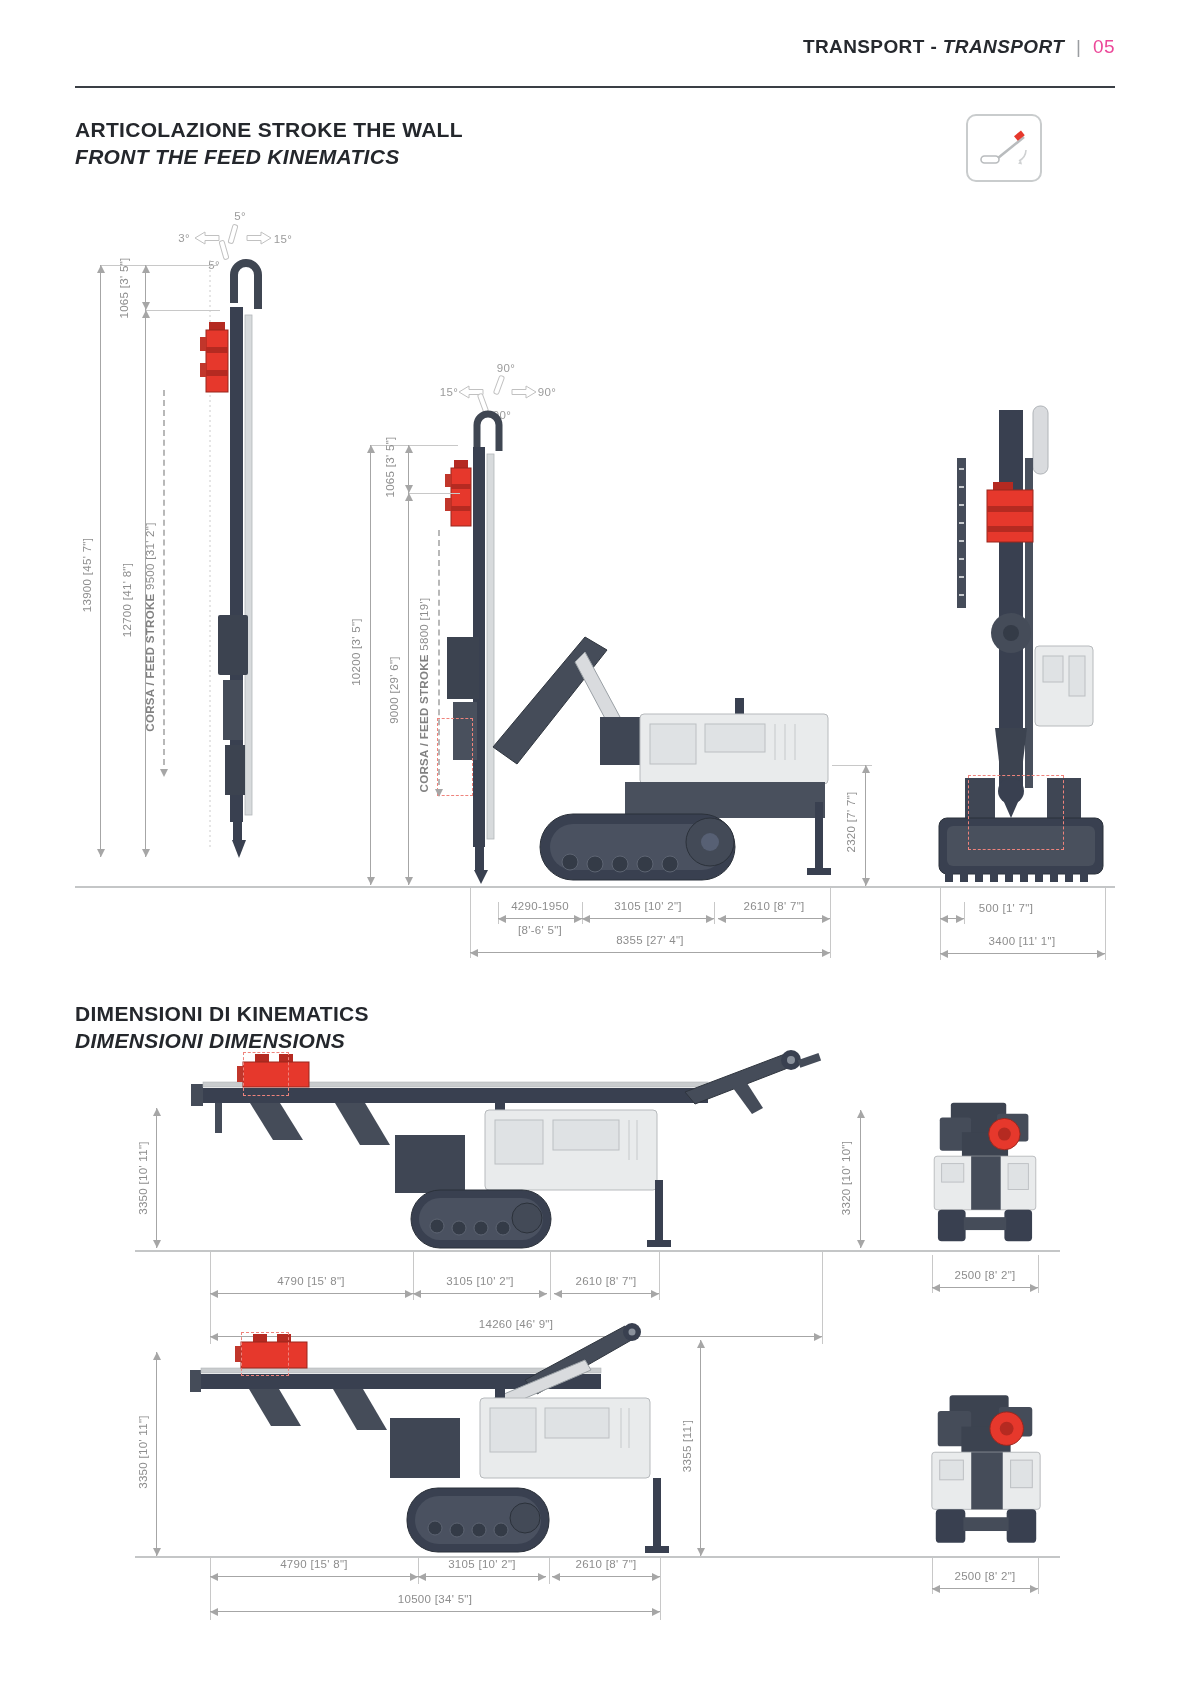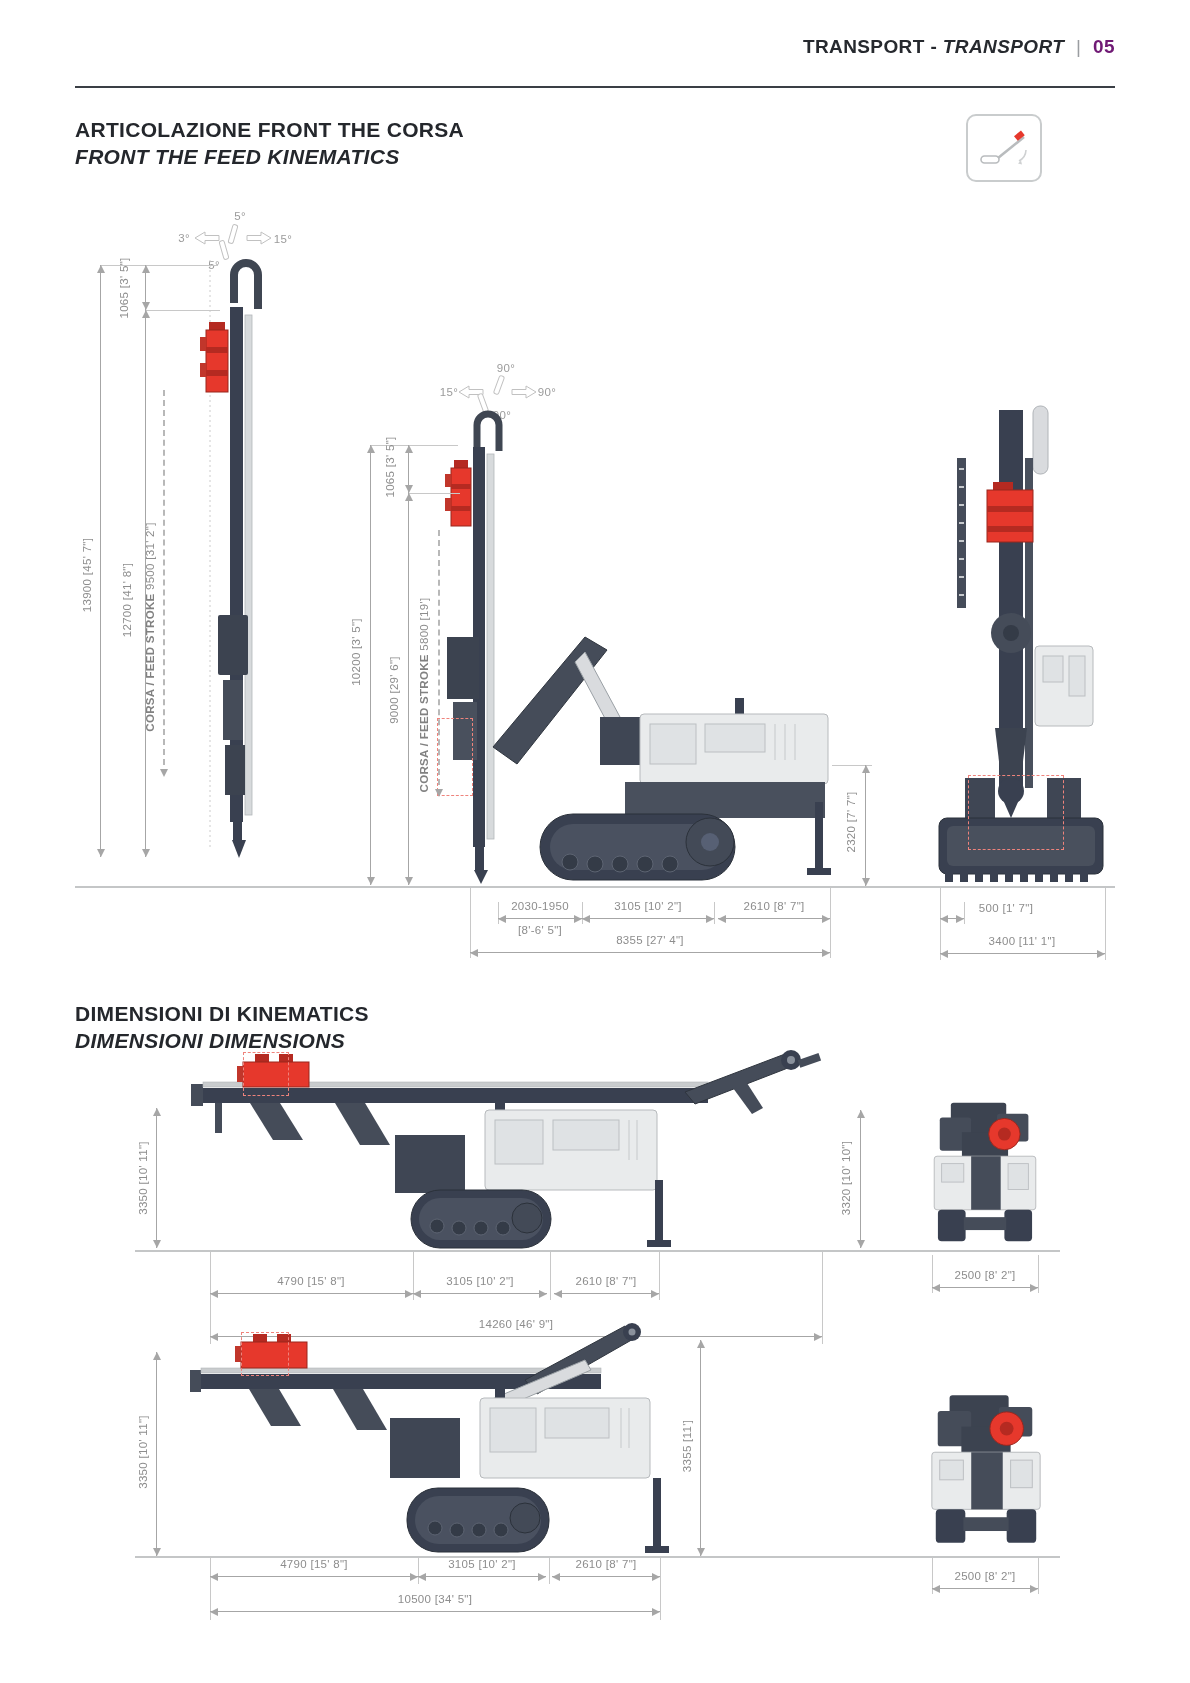--- a/index.html
+++ b/index.html
@@ -3,21 +3,21 @@
 <meta charset="utf-8">
 <style>
   html,body{margin:0;padding:0;background:#ffffff;}
   #page{position:relative;width:1190px;height:1683px;background:#fff;margin:0 auto;
         font-family:"Liberation Sans",sans-serif;overflow:hidden;}
   
   .hdr{position:absolute;top:36px;right:75px;font-size:19px;letter-spacing:.4px;color:#26292e;white-space:nowrap;}
   .hdr b{font-weight:700;}
   .hdr .en{font-style:italic;font-weight:700;}
   .hdr .bar{color:#9a9da1;font-weight:300;padding:0 6px;}
-  .hdr .pg{font-weight:700;color:#701a75;}
+  .hdr .pg{font-weight:400;color:#ec4899;}
   .hrule{position:absolute;left:75px;top:86px;width:1040px;height:2px;background:#3a3f45;}
   
   .sec-title{position:absolute;left:75px;font-size:21px;font-weight:700;letter-spacing:.3px;
              color:#24272c;line-height:1.3;}
   .sec-title .en{font-style:italic;display:block;}
   
   .iconbox{position:absolute;left:966px;top:114px;width:72px;height:64px;border:2px solid #c9cccd;border-radius:10px;}
   .iconbox svg{position:absolute;left:6px;top:6px;}
   
   .dlh{position:absolute;height:0;border-top:1px solid #a6a6a6;}
@@ -49,21 +49,21 @@
   <div class="hdr">
     <b>TRANSPORT</b>
     <b>-</b>
     <b class="en">TRANSPORT</b>
     <span class="bar">|</span>
     <span class="pg">05</span>
   </div>
   <div class="hrule"></div>
 
   <div class="sec-title" style="top:116px;">
-    <span>ARTICOLAZIONE FRONT THE CORSA</span>
+    <span>ARTICOLAZIONE STROKE THE WALL</span>
     <span class="en">FRONT THE FEED KINEMATICS</span>
   </div>
 
   <div class="iconbox">
     <svg width="60" height="50" viewBox="0 0 60 50">
       <rect x="7" y="34" width="18" height="7" rx="3.5" fill="none" stroke="#b9bcbe" stroke-width="1.6"></rect>
       <line x1="24" y1="36" x2="50" y2="15" stroke="#b9bcbe" stroke-width="2.6"></line>
       <rect x="41" y="11" width="9" height="6" fill="#e6382c" transform="rotate(-39 45 14)"></rect>
       <path d="M52 28 a13 13 0 0 1 -7 11" fill="none" stroke="#cfd1d2" stroke-width="1.6"></path>
       <path d="M44 41.5 l3 -3 l1 4 z" fill="#cfd1d2"></path>
@@ -187,21 +187,21 @@
   <div class="exth ext" style="left:832px;top:765px;width:40px;"></div>
   <div class="dlv" style="left:865px;top:765px;height:121px;"></div>
   <span class="vlabel" style="left:851px;top:822px;">2320 [7' 7"]</span>
 
   <div class="extv ext" style="left:470px;top:888px;height:70px;"></div>
   <div class="extv ext" style="left:498px;top:902px;height:22px;"></div>
   <div class="extv ext" style="left:582px;top:902px;height:22px;"></div>
   <div class="extv ext" style="left:714px;top:902px;height:22px;"></div>
   <div class="extv ext" style="left:830px;top:888px;height:70px;"></div>
   <div class="dlh" style="left:498px;top:918px;width:84px;"></div>
-  <span class="hlabel" style="left:540px;top:906px;">2030-1950</span>
+  <span class="hlabel" style="left:540px;top:906px;">4290-1950</span>
   <span class="hlabel" style="left:540px;top:930px;">[8'-6' 5"]</span>
   <div class="dlh" style="left:582px;top:918px;width:132px;"></div>
   <span class="hlabel" style="left:648px;top:906px;">3105 [10' 2"]</span>
   <div class="dlh" style="left:718px;top:918px;width:112px;"></div>
   <span class="hlabel" style="left:774px;top:906px;">2610 [8' 7"]</span>
   <div class="dlh" style="left:470px;top:952px;width:360px;"></div>
   <span class="hlabel" style="left:650px;top:940px;">8355 [27' 4"]</span>
 
   <svg class="msvg" style="left:935px;top:398px;" width="172" height="492" viewBox="0 0 172 492">
     <rect x="98" y="8" width="15" height="68" rx="7" fill="#d9dbde" stroke="#b0b4b8"></rect>

